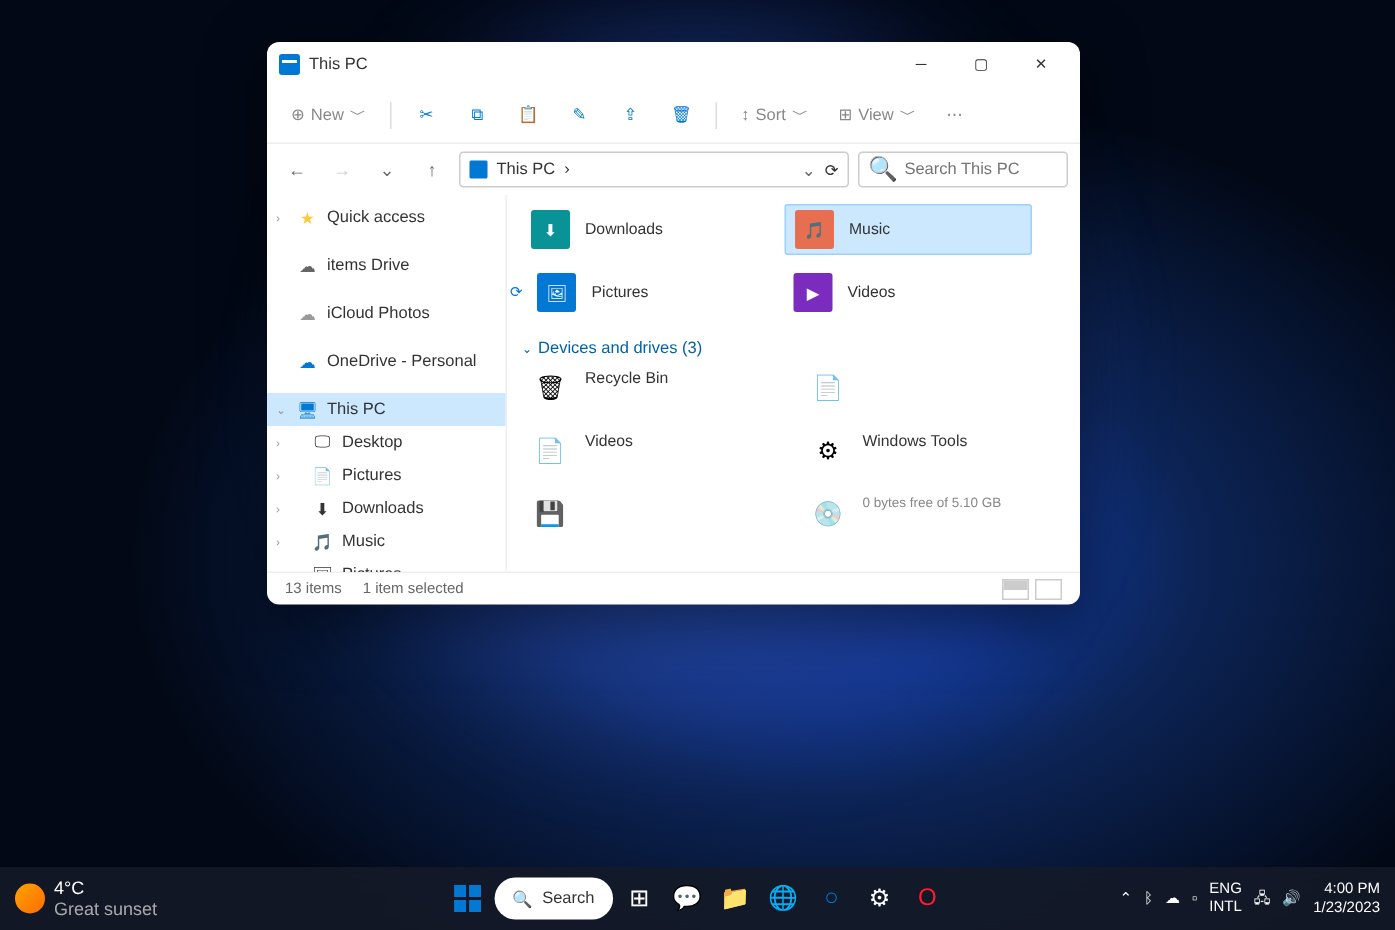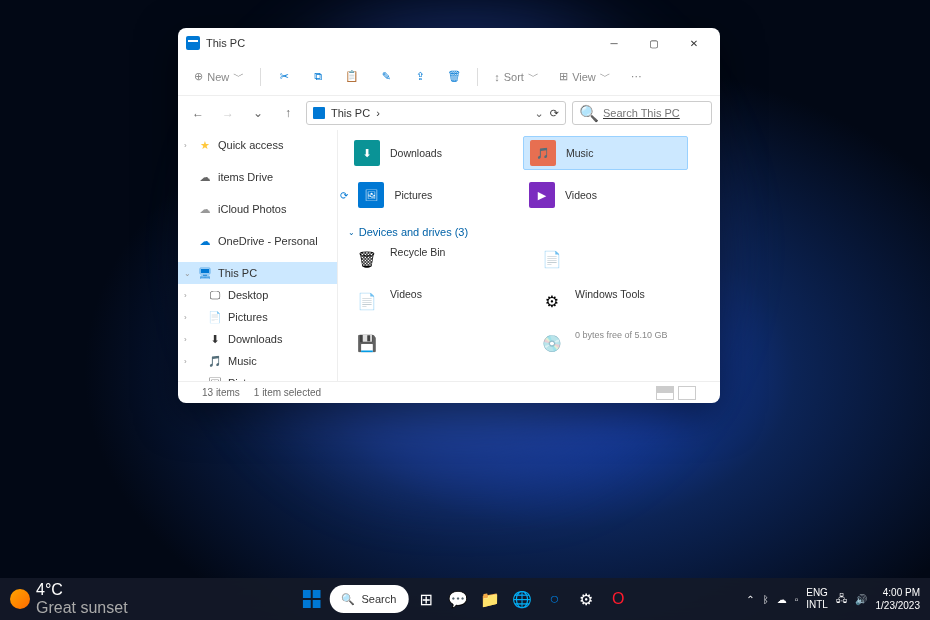--- a/index.html
+++ b/index.html
@@ -22,21 +22,21 @@
     .tb-sep { width: 1px; height: 18px; background: #ddd; margin: 0 4px; }
     .tb-icon { width: 14px; height: 14px; color: #0078d4; display: inline-flex; align-items: center; justify-content: center; }
     
     .addressbar { height: 34px; display: flex; align-items: center; padding: 4px 8px; gap: 6px; }
     .nav-btn { width: 24px; height: 24px; display: flex; align-items: center; justify-content: center; font-size: 12px; color: #666; cursor: pointer; border-radius: 3px; }
     .nav-btn.disabled { color: #ccc; }
     .address-path { flex: 1; height: 24px; border: 1px solid #ccc; border-radius: 3px; display: flex; align-items: center; padding: 0 6px; gap: 6px; font-size: 11px; color: #333; }
     .address-path .crumb-icon { width: 12px; height: 12px; background: #0078d4; border-radius: 1px; }
     .address-refresh { margin-left: auto; color: #666; }
     .search-box { width: 140px; height: 24px; border: 1px solid #ccc; border-radius: 3px; display: flex; align-items: center; padding: 0 6px; gap: 4px; }
-    .search-box input { border: none; outline: none; font-size: 11px; width: 100%; color: #333; text-decoration: underline; }
+    .search-box input { border: none; outline: none; font-size: 11px; width: 100%; color: #333; }
     
     .body { flex: 1; display: flex; overflow: hidden; }
     
     .sidebar { width: 160px; border-right: 1px solid #eee; padding: 4px 0; overflow-y: auto; }
     .sidebar-item { height: 22px; display: flex; align-items: center; padding: 0 8px 0 20px; gap: 6px; font-size: 11px; color: #333; cursor: pointer; position: relative; }
     .sidebar-item.selected { background: #cce8ff; }
     .sidebar-item .chev { position: absolute; left: 6px; font-size: 8px; color: #999; }
     .sidebar-group-gap { height: 10px; }
     .sb-icon { width: 14px; height: 14px; display: flex; align-items: center; justify-content: center; font-size: 11px; }
     
@@ -51,27 +51,27 @@
     .section-header .chev { font-size: 8px; }
     
     .drive-item { width: 175px; display: flex; gap: 10px; padding: 4px 6px; align-items: flex-start; }
     .drive-icon { width: 26px; height: 26px; display: flex; align-items: center; justify-content: center; }
     .drive-info { flex: 1; }
     .drive-name { font-size: 10.5px; color: #333; word-break: break-all; }
     .drive-bar { height: 8px; background: #e0e0e0; border: 1px solid #ccc; border-radius: 2px; margin: 2px 0; overflow: hidden; }
     .drive-bar-fill { height: 100%; background: #0078d4; }
     .drive-sub { font-size: 9px; color: #888; }
     
-    .statusbar { height: 22px; border-top: 1px solid #eee; display: flex; align-items: center; padding: 0 24px; font-size: 10px; color: #666; gap: 14px; }
+    .statusbar { height: 22px; border-top: 1px solid #eee; display: flex; align-items: center; padding: 0 12px; font-size: 10px; color: #666; gap: 14px; }
     .statusbar-right { margin-left: auto; display: flex; gap: 4px; }
     .view-btn { width: 18px; height: 14px; border: 1px solid #ccc; cursor: pointer; }
     
     
     .taskbar { position: absolute; bottom: 0; left: 0; right: 0; height: 42px; background: rgba(20, 25, 40, 0.9); backdrop-filter: blur(20px); display: flex; align-items: center; padding: 0 10px; }
-    .tb-left { display: flex; align-items: center; gap: 6px; color: #fff; font-size: 16px; justify-content: space-between; }
+    .tb-left { display: flex; align-items: center; gap: 6px; color: #fff; font-size: 12px; justify-content: space-between; }
     .weather-icon { width: 20px; height: 20px; background: linear-gradient(135deg, #ffa500, #ff6b00); border-radius: 50%; }
     .tb-center { position: absolute; left: 50%; transform: translateX(-50%); display: flex; align-items: center; gap: 4px; }
     .tb-search { display: flex; align-items: center; gap: 6px; background: #fff; height: 28px; padding: 0 12px; border-radius: 14px; font-size: 11px; color: #333; }
     .tb-app { width: 28px; height: 28px; border-radius: 3px; display: flex; align-items: center; justify-content: center; cursor: pointer; }
     .tb-right { margin-left: auto; display: flex; align-items: center; gap: 8px; color: #fff; font-size: 10px; }
     .tray { display: flex; align-items: center; gap: 8px; }
     .tray-time { text-align: right; line-height: 1.3; }
   </style>
 </head>
 <body>

